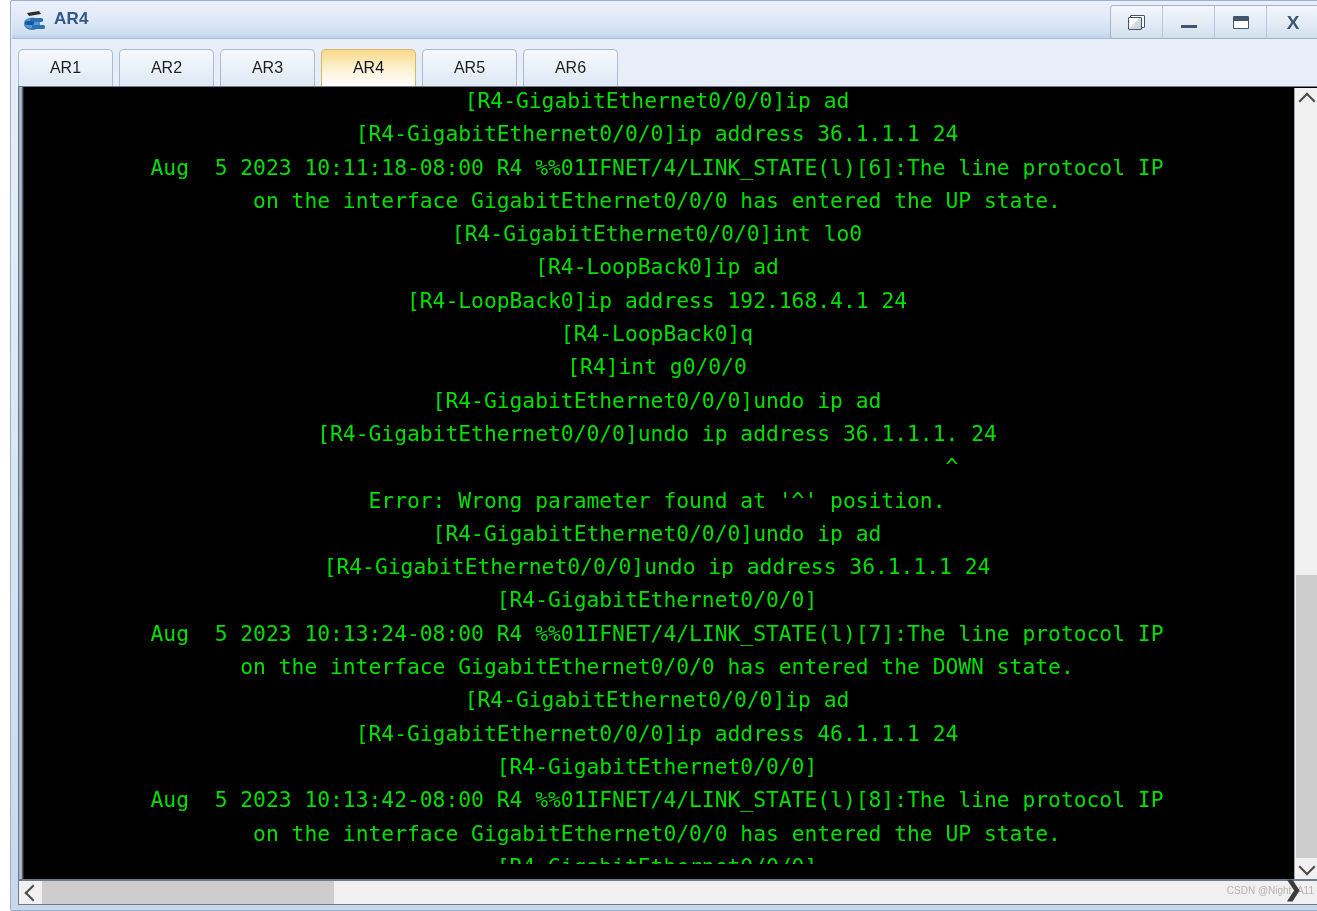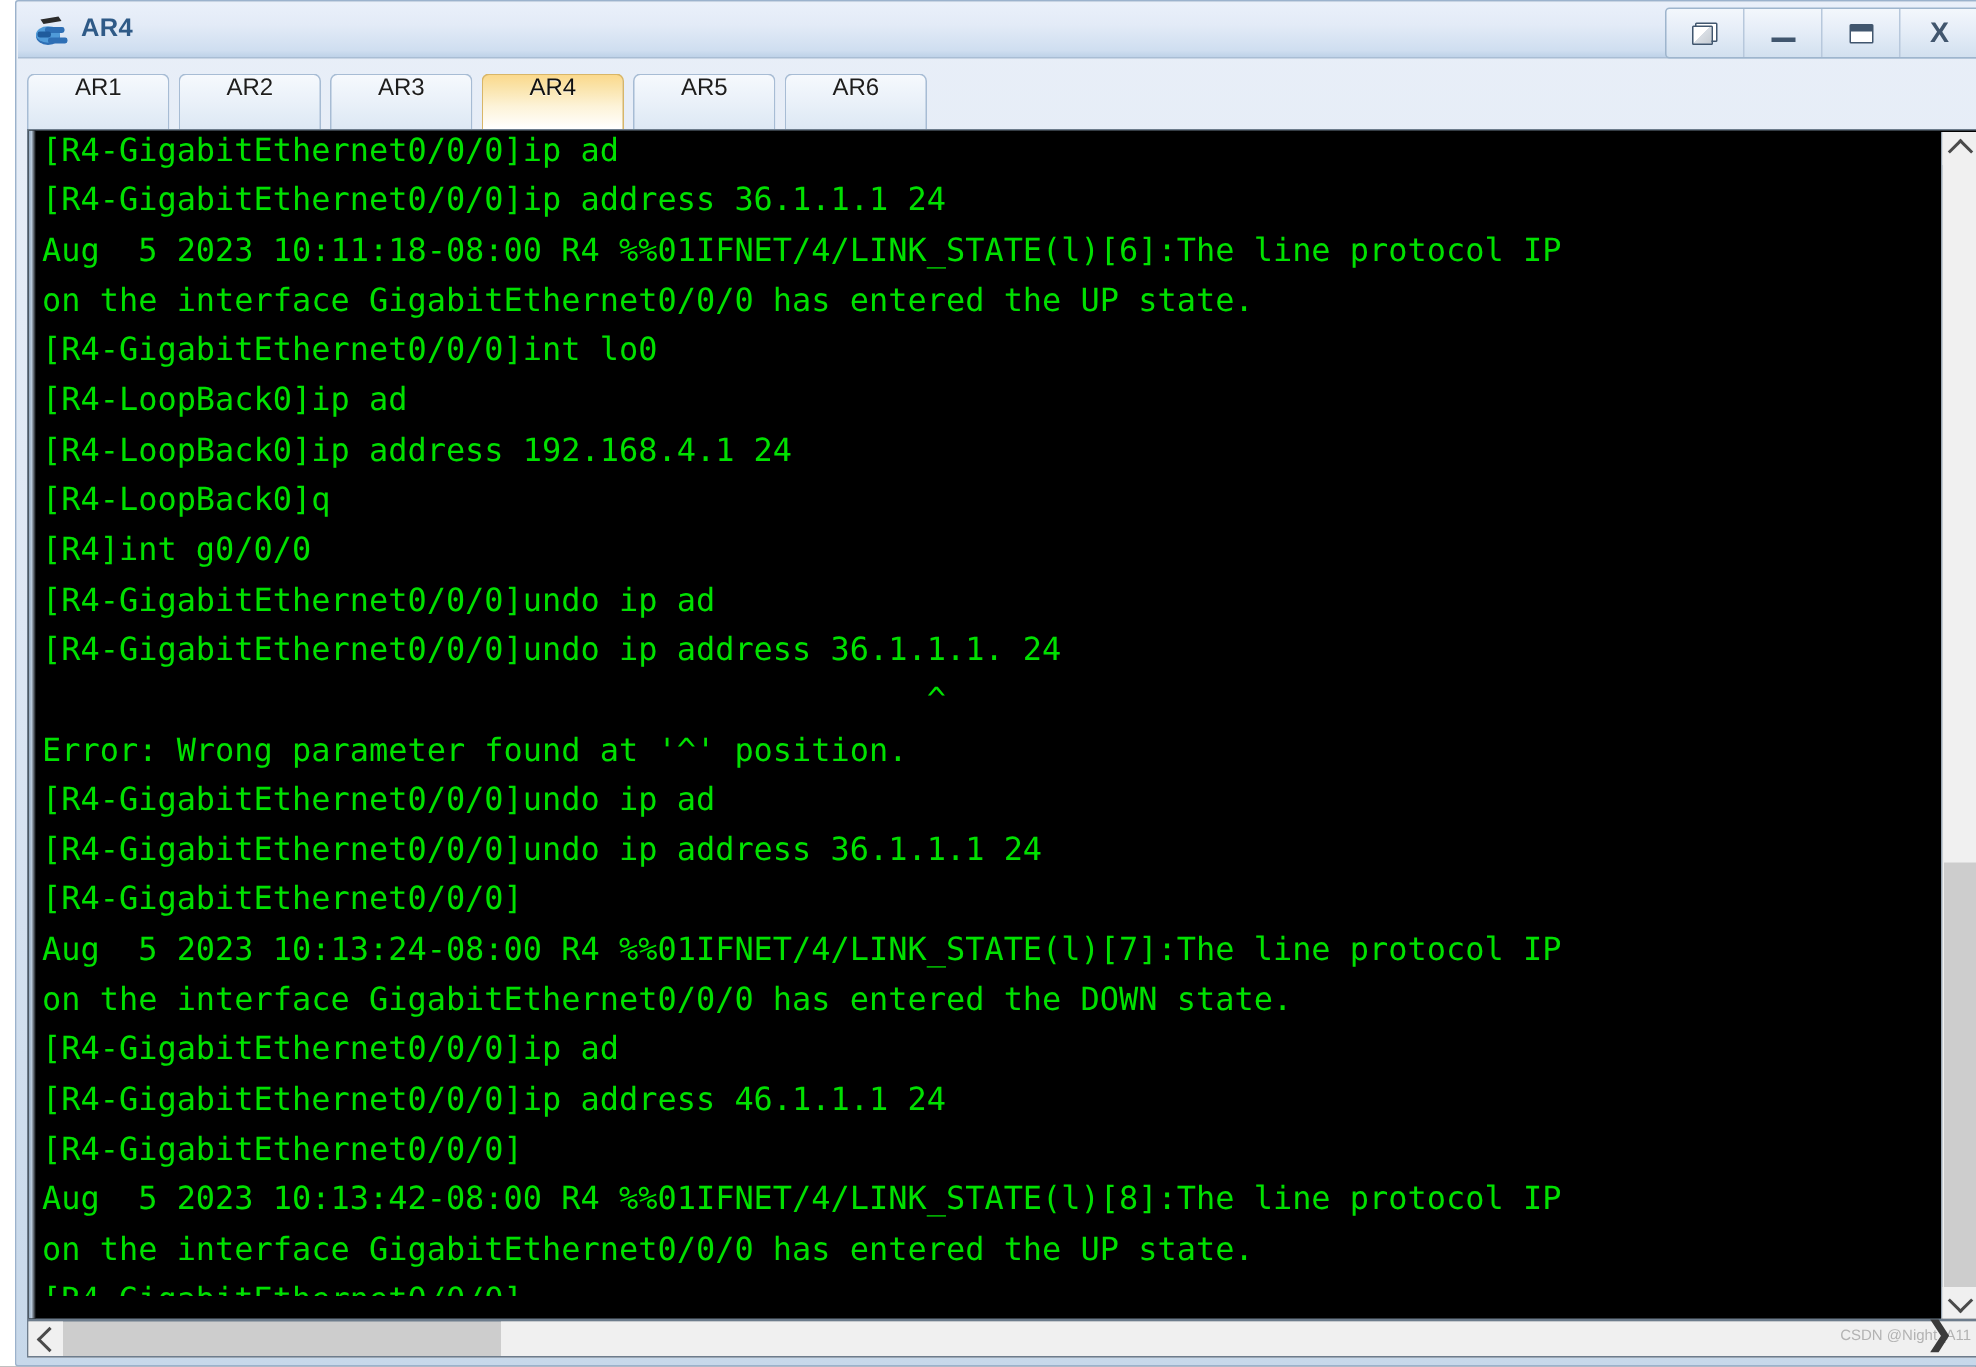--- a/index.html
+++ b/index.html
@@ -121,21 +121,21 @@
     width: 1300px;
     height: 43px;
     display: flex;
     align-items: flex-end;
   }
   .tab {
     width: 95px;
     height: 37px;
     margin-right: 6px;
     display: flex;
-    align-items: flex-start;
+    align-items: center;
     justify-content: center;
     font-size: 16px;
     color: #1d1d1d;
     border: 1px solid #a7bcd4;
     border-bottom: none;
     border-radius: 5px 5px 0 0;
     box-sizing: border-box;
     background: linear-gradient(to bottom, #f6f9fd 0%, #eaf1f9 48%, #dde8f4 100%);
     cursor: default;
     text-shadow: 0 1px 0 rgba(255,255,255,.7);
@@ -171,20 +171,21 @@
     top: -3px;
     width: 1258px;
     height: 780px;
     overflow: hidden;
     color: #00e000;
     font-family: "DejaVu Sans Mono", "Liberation Mono", monospace;
     font-size: 21.3px;
     line-height: 33.3px;
     white-space: pre;
     letter-spacing: 0px;
+    text-align: center;
   }
   #term-text .line { height: 33.3px; }
 
   
   #vscroll {
     position: absolute;
     right: 1px; top: 1px;
     width: 24px;
     height: 792px;
     background: #f0f0f0;

